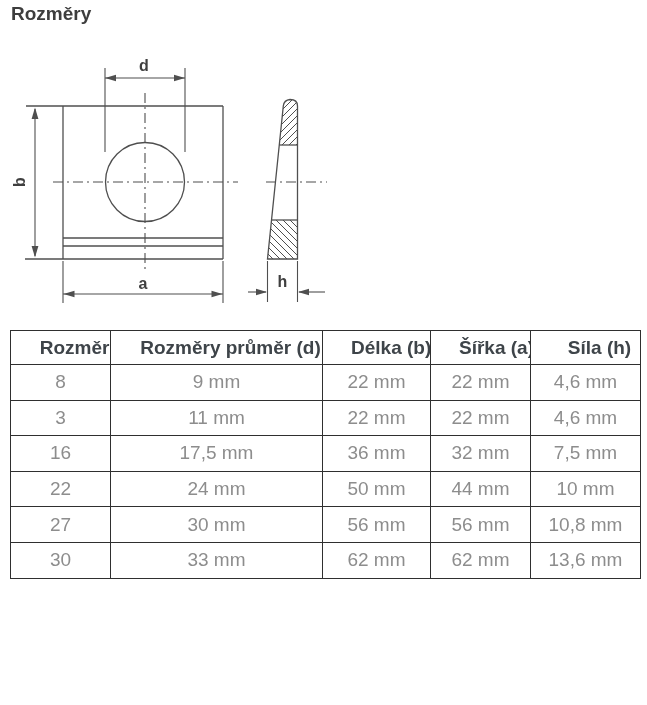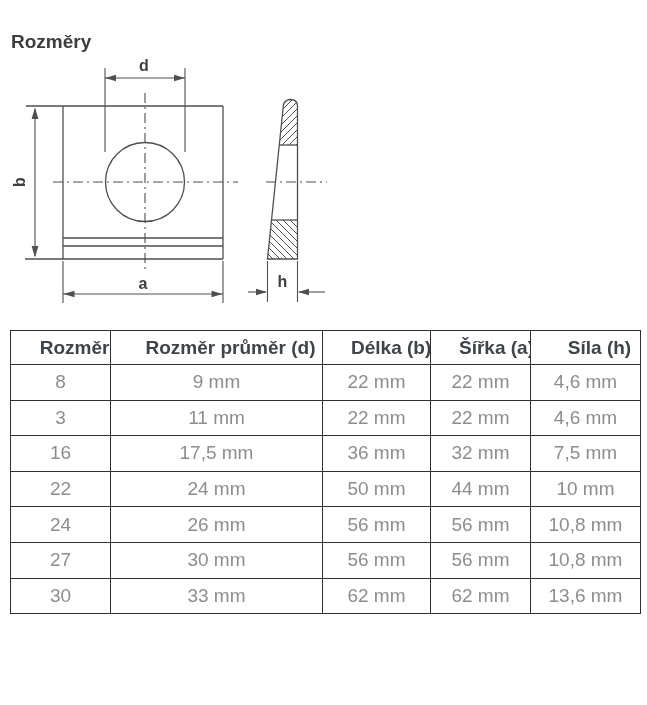--- a/index.html
+++ b/index.html
@@ -2,21 +2,21 @@
 <html><head>
 <meta charset="utf-8">
 <style>
   html,body { margin:0; padding:0; }
   body {
     width:647px; height:705px; background:#ffffff; overflow:hidden;
     position:relative; font-family:"Liberation Sans", sans-serif;
   }
   .page-title {
     position:absolute; left:11px; top:3px;
-    font-size:19px; font-weight:bold; color:#3d3d3d;margin-top:28px;
+    font-size:19px; font-weight:bold; color:#3d3d3d;
   }
   .drawing {
     position:absolute; left:0; top:40px;
   }
   .drawing line, .drawing rect, .drawing circle, .drawing path.outline, .drawing polyline {
     stroke:#4f4f4f; stroke-width:1.3; fill:none;
   }
   .drawing .centerline { stroke-dasharray:10 4 2 4; stroke-width:1.1; }
   .drawing .thin { stroke-width:1.1; }
   .drawing polygon.arrow { fill:#4f4f4f; stroke:none; }
@@ -120,21 +120,21 @@
   <colgroup>
     <col style="width:100px">
       <col style="width:212px">
       <col style="width:108px">
     <col style="width:100px">
       <col style="width:110px">
   </colgroup>
   <thead>
     <tr>
       <th>Rozměr</th>
-      <th>Rozměr průměr (d)</th>
+      <th>Rozměry průměr (d)</th>
       <th>Délka (b)</th>
       <th>Šířka (a)</th>
       <th>Síla (h)</th>
     </tr>
   </thead>
   <tbody>
       <tr>
         <td>8</td>
         <td>9 mm</td>
         <td>22 mm</td>
@@ -156,27 +156,20 @@
         <td>7,5 mm</td>
       </tr>
       <tr>
         <td>22</td>
         <td>24 mm</td>
         <td>50 mm</td>
         <td>44 mm</td>
         <td>10 mm</td>
       </tr>
       <tr>
-        <td>24</td>
-        <td>26 mm</td>
-        <td>56 mm</td>
-        <td>56 mm</td>
-        <td>10,8 mm</td>
-      </tr>
-      <tr>
         <td>27</td>
         <td>30 mm</td>
         <td>56 mm</td>
         <td>56 mm</td>
         <td>10,8 mm</td>
       </tr>
       <tr>
         <td>30</td>
         <td>33 mm</td>
         <td>62 mm</td>

